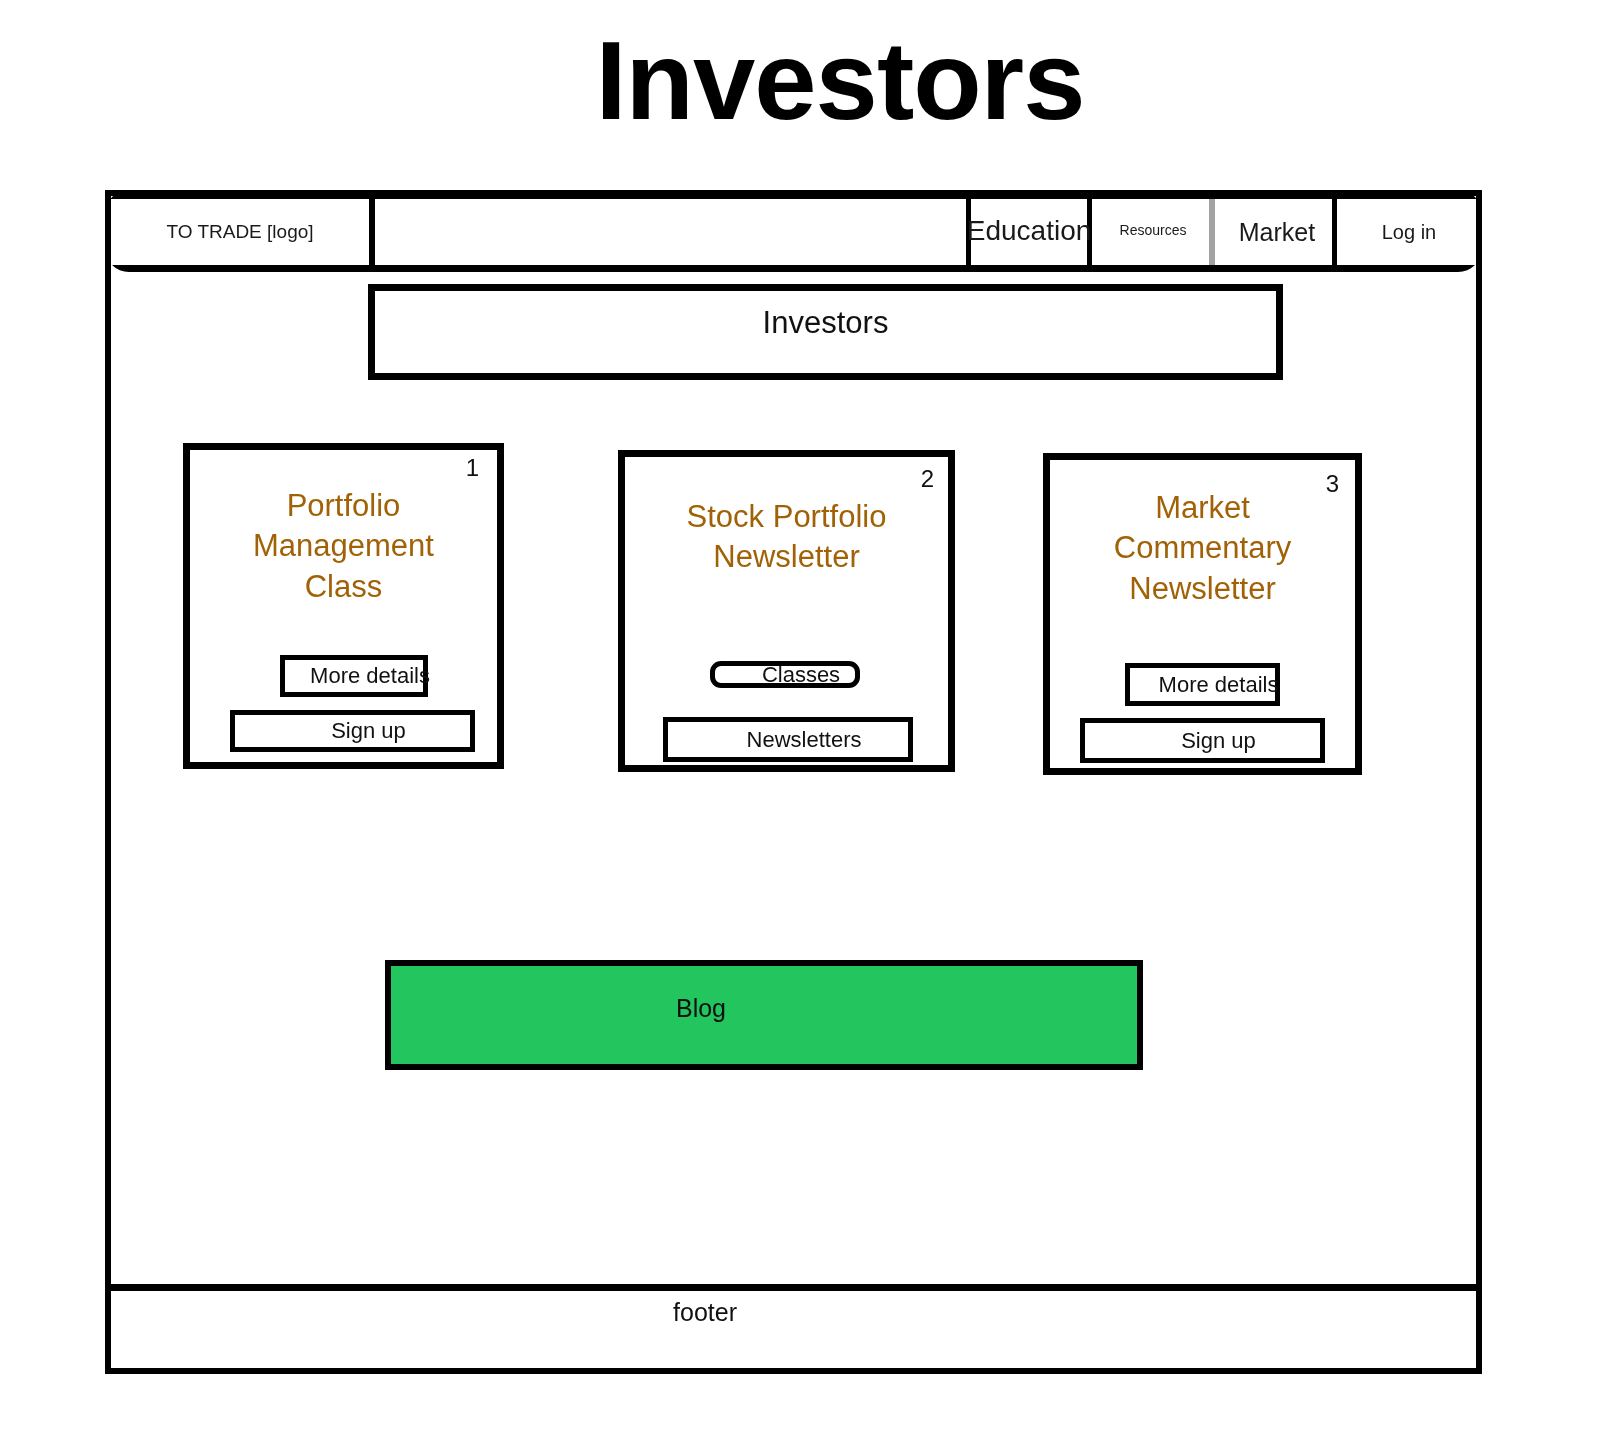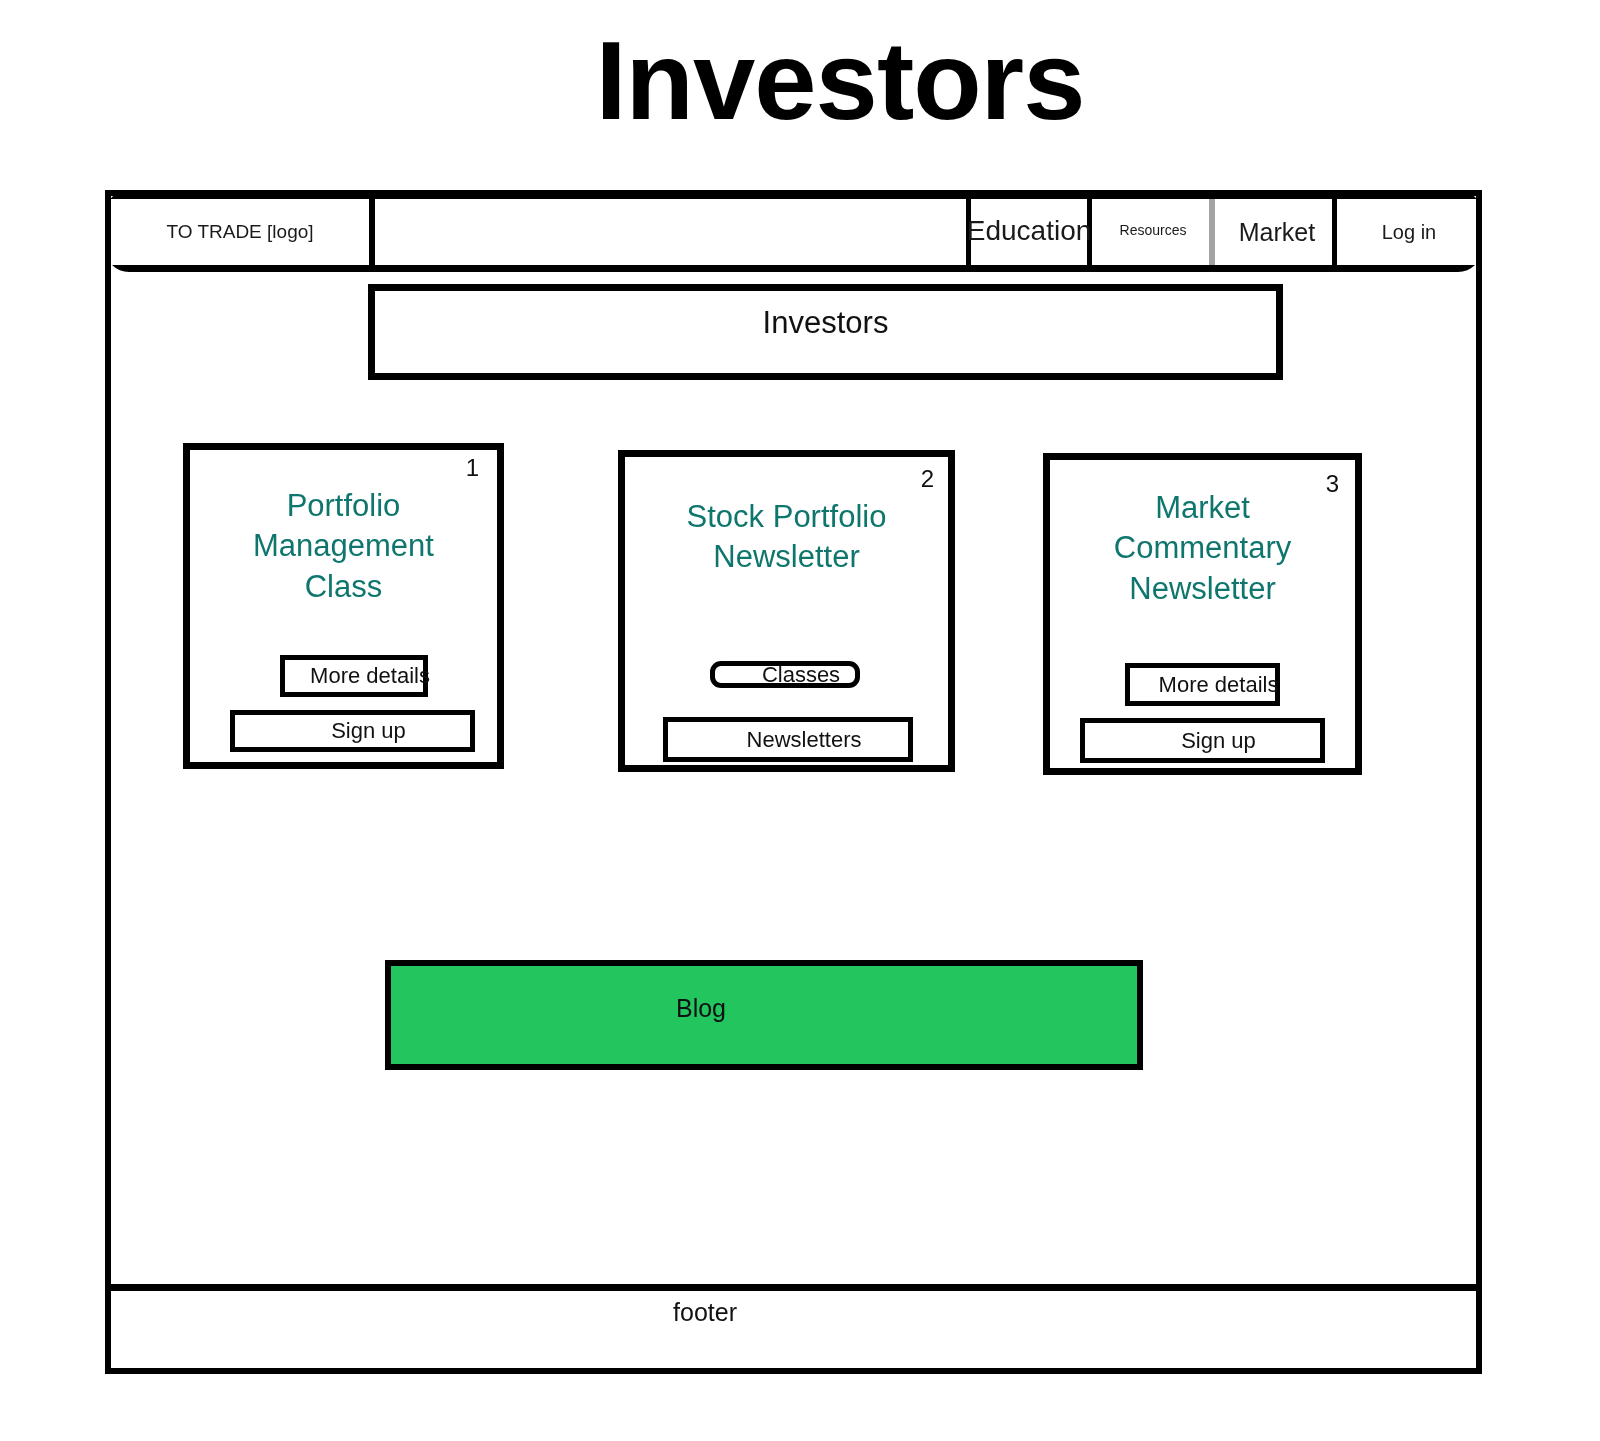--- a/index.html
+++ b/index.html
@@ -164,21 +164,21 @@
   .card-2 .card-number { right: 14px; top: 10px; }
   .card-3 .card-number { right: 16px; top: 12px; }
 
   .card-title {
     position: absolute;
     left: 0;
     width: 100%;
     text-align: center;
     font-size: 31px;
     line-height: 1.30;
-    color: #0f766e;
+    color: #a16207;
   }
   .card-1 .card-title { top: 36px; padding: 0 34px; box-sizing: border-box; }
   .card-2 .card-title { top: 40px; padding: 0 24px; box-sizing: border-box; }
   .card-3 .card-title { top: 28px; padding: 0 30px; box-sizing: border-box; }
 
   .card-btn {
     position: absolute;
     box-sizing: border-box;
     border: 5px solid #000000;
     background: #ffffff;

